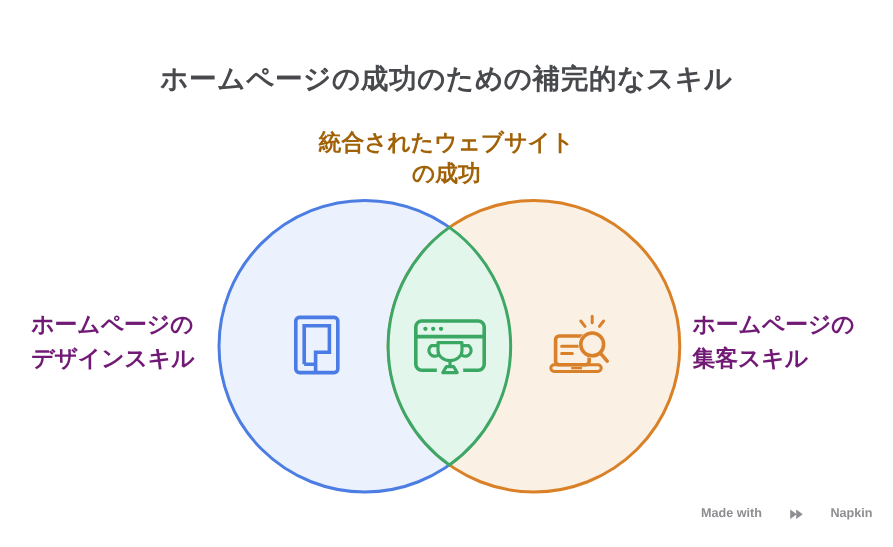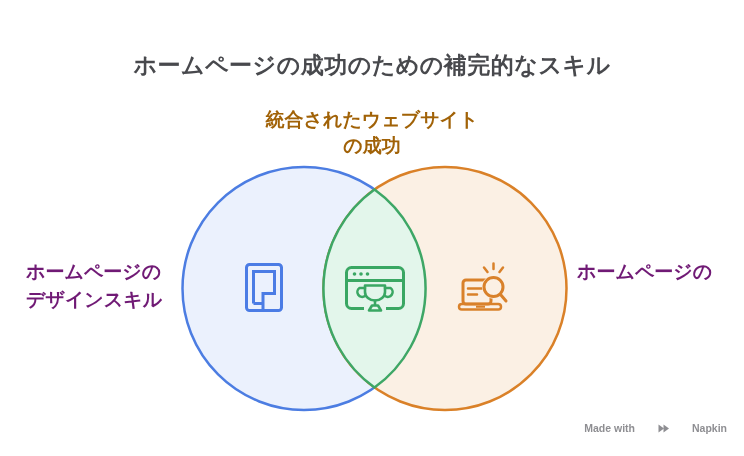--- a/index.html
+++ b/index.html
@@ -63,20 +63,21 @@
     <div>の成功</div>
   </div>
 
   <div class="side-label left">
     <div>ホームページの</div>
     <div>デザインスキル</div>
   </div>
 
   <div class="side-label right">
     <div>ホームページの</div>
+    <div>集客スキル</div>
   </div>
 
   <svg class="venn-svg" width="744" height="456" viewBox="0 0 744 456">
 
     <circle cx="304" cy="288.5" r="121.5" fill="#EBF1FD" stroke="#4C7DE2" stroke-width="2.5"></circle>
 
     <circle cx="445" cy="288.5" r="121.5" fill="#FBF0E4" stroke="#DA8128" stroke-width="2.5"></circle>
 
     <path d="M374.5 189.5 A121.5 121.5 0 0 1 374.5 387.5 A121.5 121.5 0 0 1 374.5 189.5 Z" fill="#E3F6EB" stroke="#3EA766" stroke-width="2.5"></path>
 

